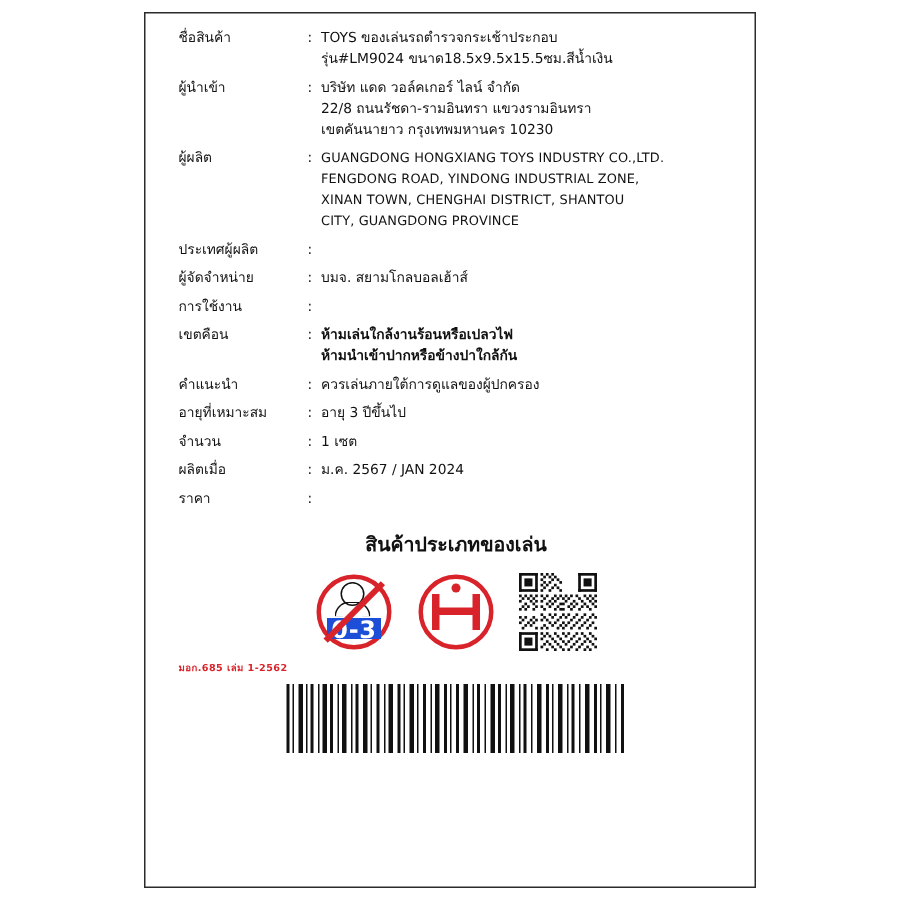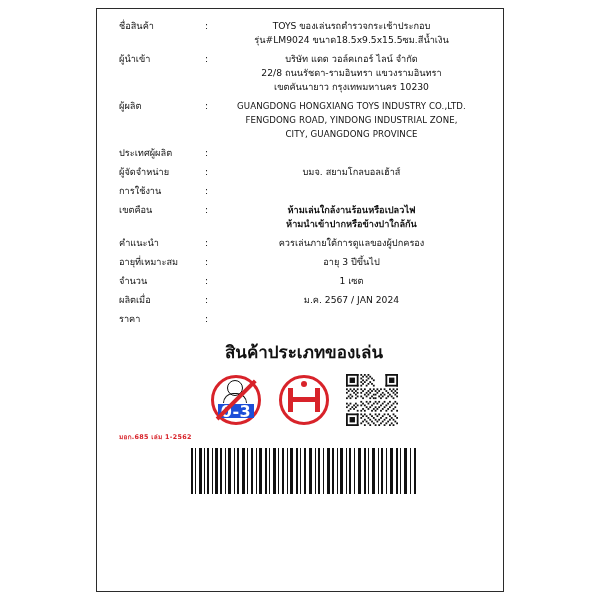--- a/index.html
+++ b/index.html
@@ -59,32 +59,31 @@
   }
   .row-value {
     flex: 1 1 auto;
     font-size: 9.2px;
     line-height: 14px;
     color: #111111;
   }
   .row-value .ln {
     display: block;
     white-space: nowrap;
-    text-align: center;
   }
   .row.bold .row-value .ln {
     font-weight: bold;
   }
   .row.mfr .row-value .ln {
     font-size: 8.6px;
     letter-spacing: 0.1px;
   }
   .center-title {
     text-align: center;
-    font-size: 17px;
+    font-size: 13px;
     font-weight: bold;
     color: #111111;
     margin-top: 12px;
     margin-bottom: 8px;
   }
   .marks {
     display: flex;
     justify-content: center;
     align-items: center;
     gap: 14px;
@@ -272,20 +271,21 @@
           <span class="ln">เขตคันนายาว กรุงเทพมหานคร 10230</span>
         </div>
       </div>
 
       <div class="row mfr">
         <div class="row-label">ผู้ผลิต</div>
         <div class="row-colon">:</div>
         <div class="row-value">
           <span class="ln">GUANGDONG HONGXIANG TOYS INDUSTRY CO.,LTD.</span>
           <span class="ln">FENGDONG ROAD, YINDONG INDUSTRIAL ZONE,</span>
+          <span class="ln">XINAN TOWN, CHENGHAI DISTRICT, SHANTOU</span>
           <span class="ln">CITY, GUANGDONG PROVINCE</span>
         </div>
       </div>
 
       <div class="row">
         <div class="row-label">ประเทศผู้ผลิต</div>
         <div class="row-colon">:</div>
       </div>
 
       <div class="row">

